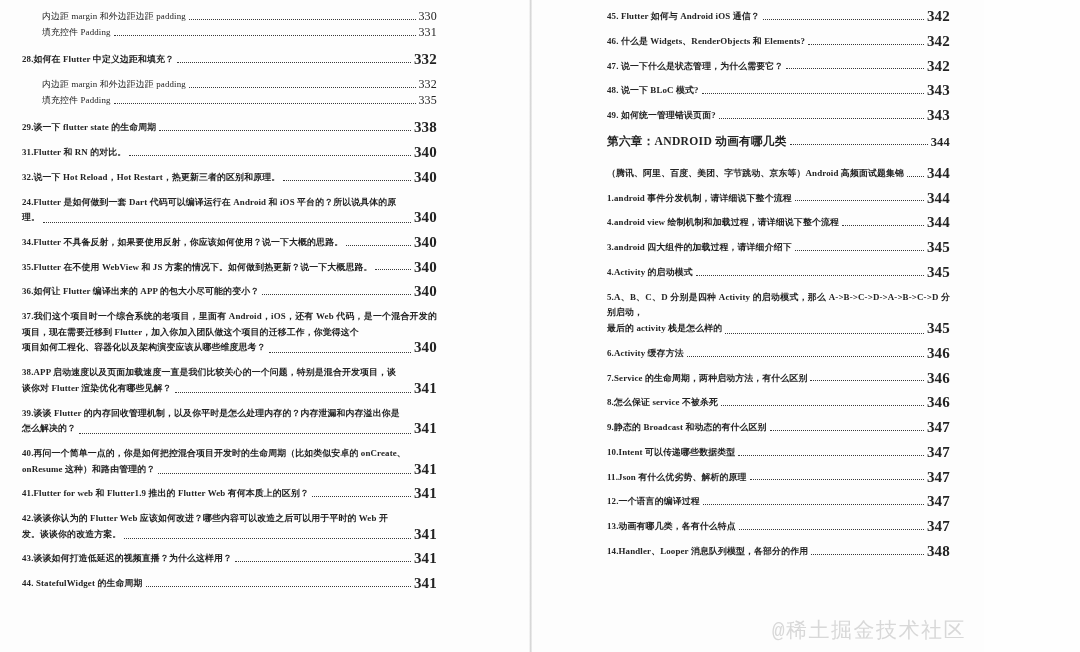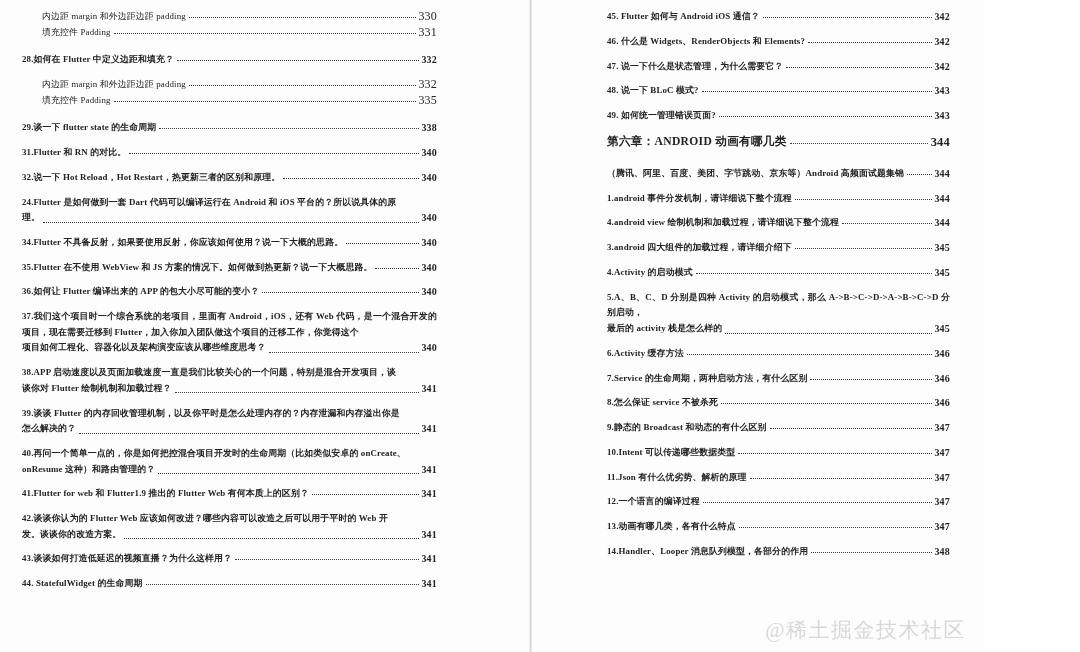--- a/index.html
+++ b/index.html
@@ -56,21 +56,21 @@
     position: relative;
     font-size: 8.9px;
     line-height: 15.6px;
     letter-spacing: 0.15px;
     color: #232323;
     margin: 0 0 9.2px 0;
     text-align: justify;
   }
   .toc-entry .row {
     display: flex;
-    align-items: flex-start;
+    align-items: center;
     width: 100%;
   }
   .toc-entry .label {
     flex: 0 1 auto;
     white-space: normal;
     font-weight: bold;
     padding-right: 3px;
   }
   .toc-entry .leader {
     flex: 1 1 auto;
@@ -84,21 +84,21 @@
     position: absolute;
     left: 0;
     right: 0;
     bottom: 3px;
     border-bottom: 1.15px dotted #3a3a3a;
   }
   .toc-entry .pageno {
     flex: 0 0 auto;
     padding-left: 2.5px;
     font-weight: bold;
-    font-size: 10px;
+    font-size: 15px;
     letter-spacing: 0.2px;
     white-space: nowrap;
   }
   .toc-entry.wrap .tail {
     display: flex;
     align-items: flex-end;
     width: 100%;
   }
   .toc-entry.wrap .tail .tailtext {
     flex: 0 1 auto;
@@ -156,21 +156,21 @@
   .toc-entry.chapter .leader { height: 15px; }
   .toc-entry.chapter .leader::after { bottom: 4px; }
 
   .watermark {
     position: absolute;
     right: 18px;
     bottom: 8px;
     font-size: 21px;
     letter-spacing: 1.5px;
     color: #d8d8d8;
-    font-family: Liberation Serif, serif;
+    font-family: Liberation Mono, monospace;
     user-select: none;
     white-space: nowrap;
   }
 </style>
 </head>
 <body>
 
 <div id="scan">
 
   <div class="page page-left">
@@ -266,21 +266,21 @@
           <span class="headtext">37.我们这个项目时一个综合系统的老项目，里面有 Android，iOS，还有 Web 代码，是一个混合开发的项目，现在需要迁移到 Flutter，加入你加入团队做这个项目的迁移工作，你觉得这个</span>
           <span class="tail">
             <span class="tailtext">项目如何工程化、容器化以及架构演变应该从哪些维度思考？</span>
             <span class="leader2"></span>
             <span class="pageno">340</span>
           </span>
         </li>
         <li class="toc-entry wrap">
           <span class="headtext">38.APP 启动速度以及页面加载速度一直是我们比较关心的一个问题，特别是混合开发项目，谈</span>
           <span class="tail">
-            <span class="tailtext">谈你对 Flutter 绘制机制和加载过程？</span>
+            <span class="tailtext">谈你对 Flutter 渲染优化有哪些见解？</span>
             <span class="leader2"></span>
             <span class="pageno">341</span>
           </span>
         </li>
         <li class="toc-entry wrap">
           <span class="headtext">39.谈谈 Flutter 的内存回收管理机制，以及你平时是怎么处理内存的？内存泄漏和内存溢出你是</span>
           <span class="tail">
             <span class="tailtext">怎么解决的？</span>
             <span class="leader2"></span>
             <span class="pageno">341</span>

